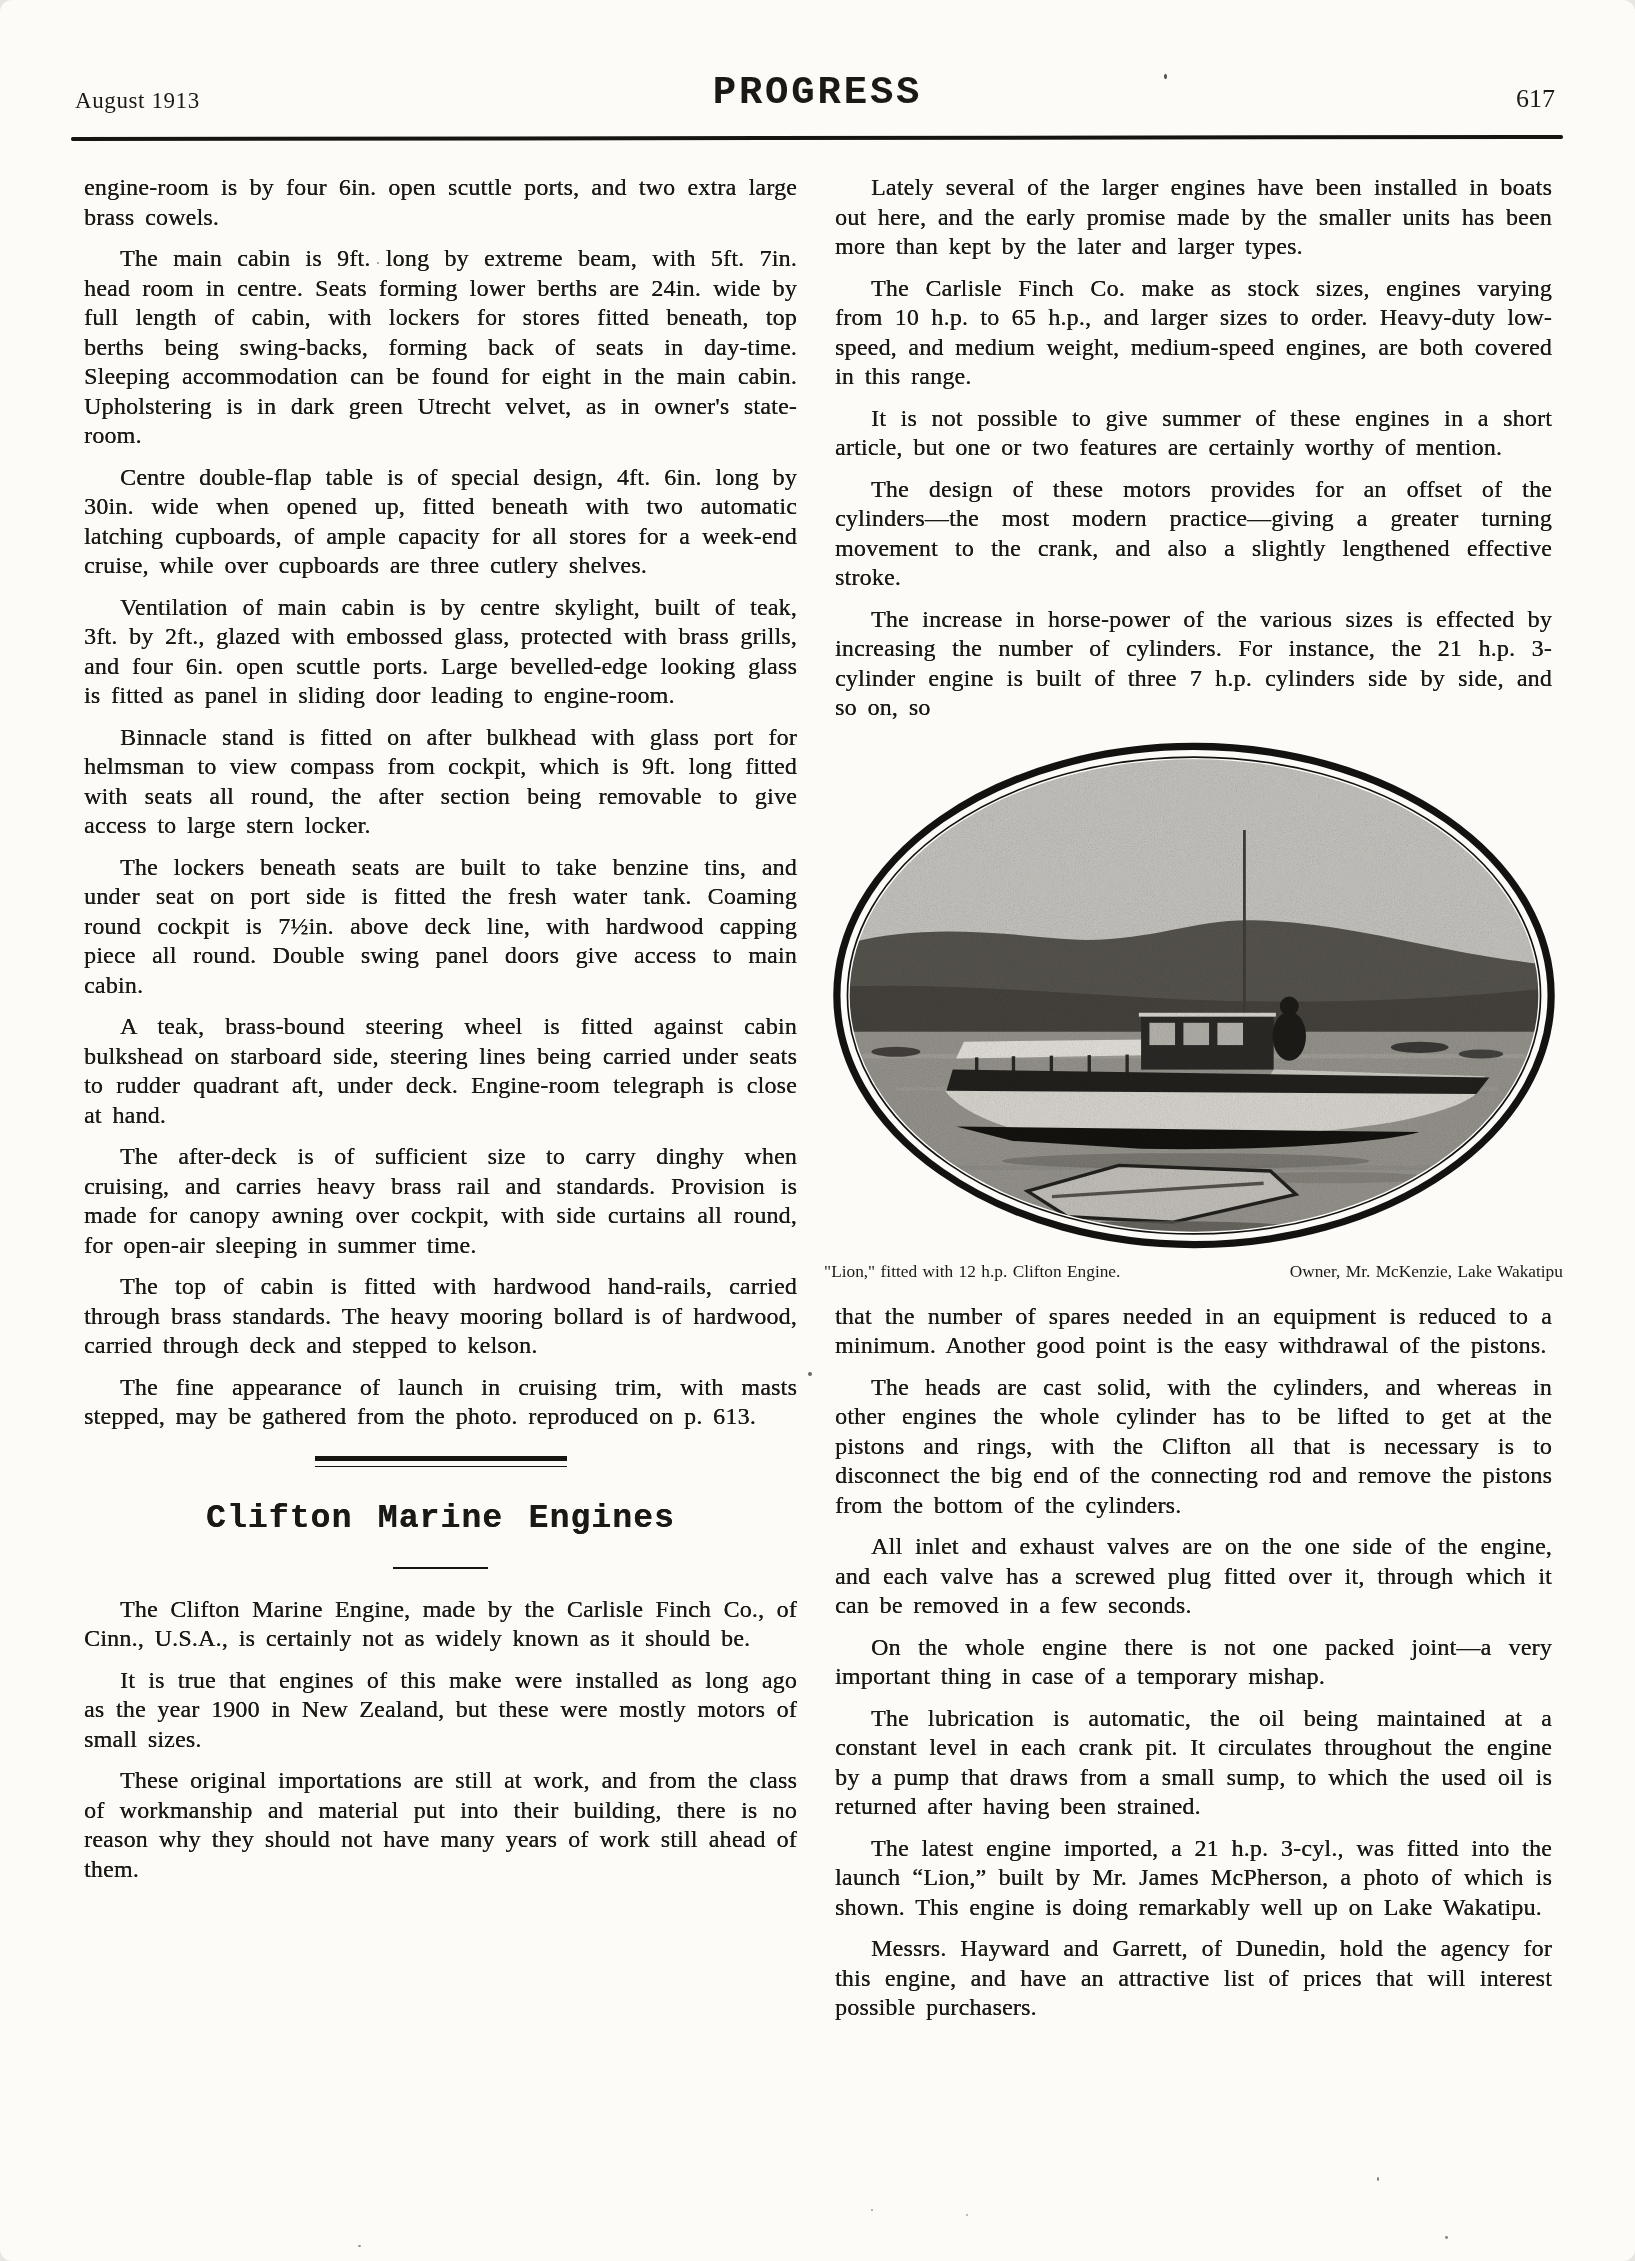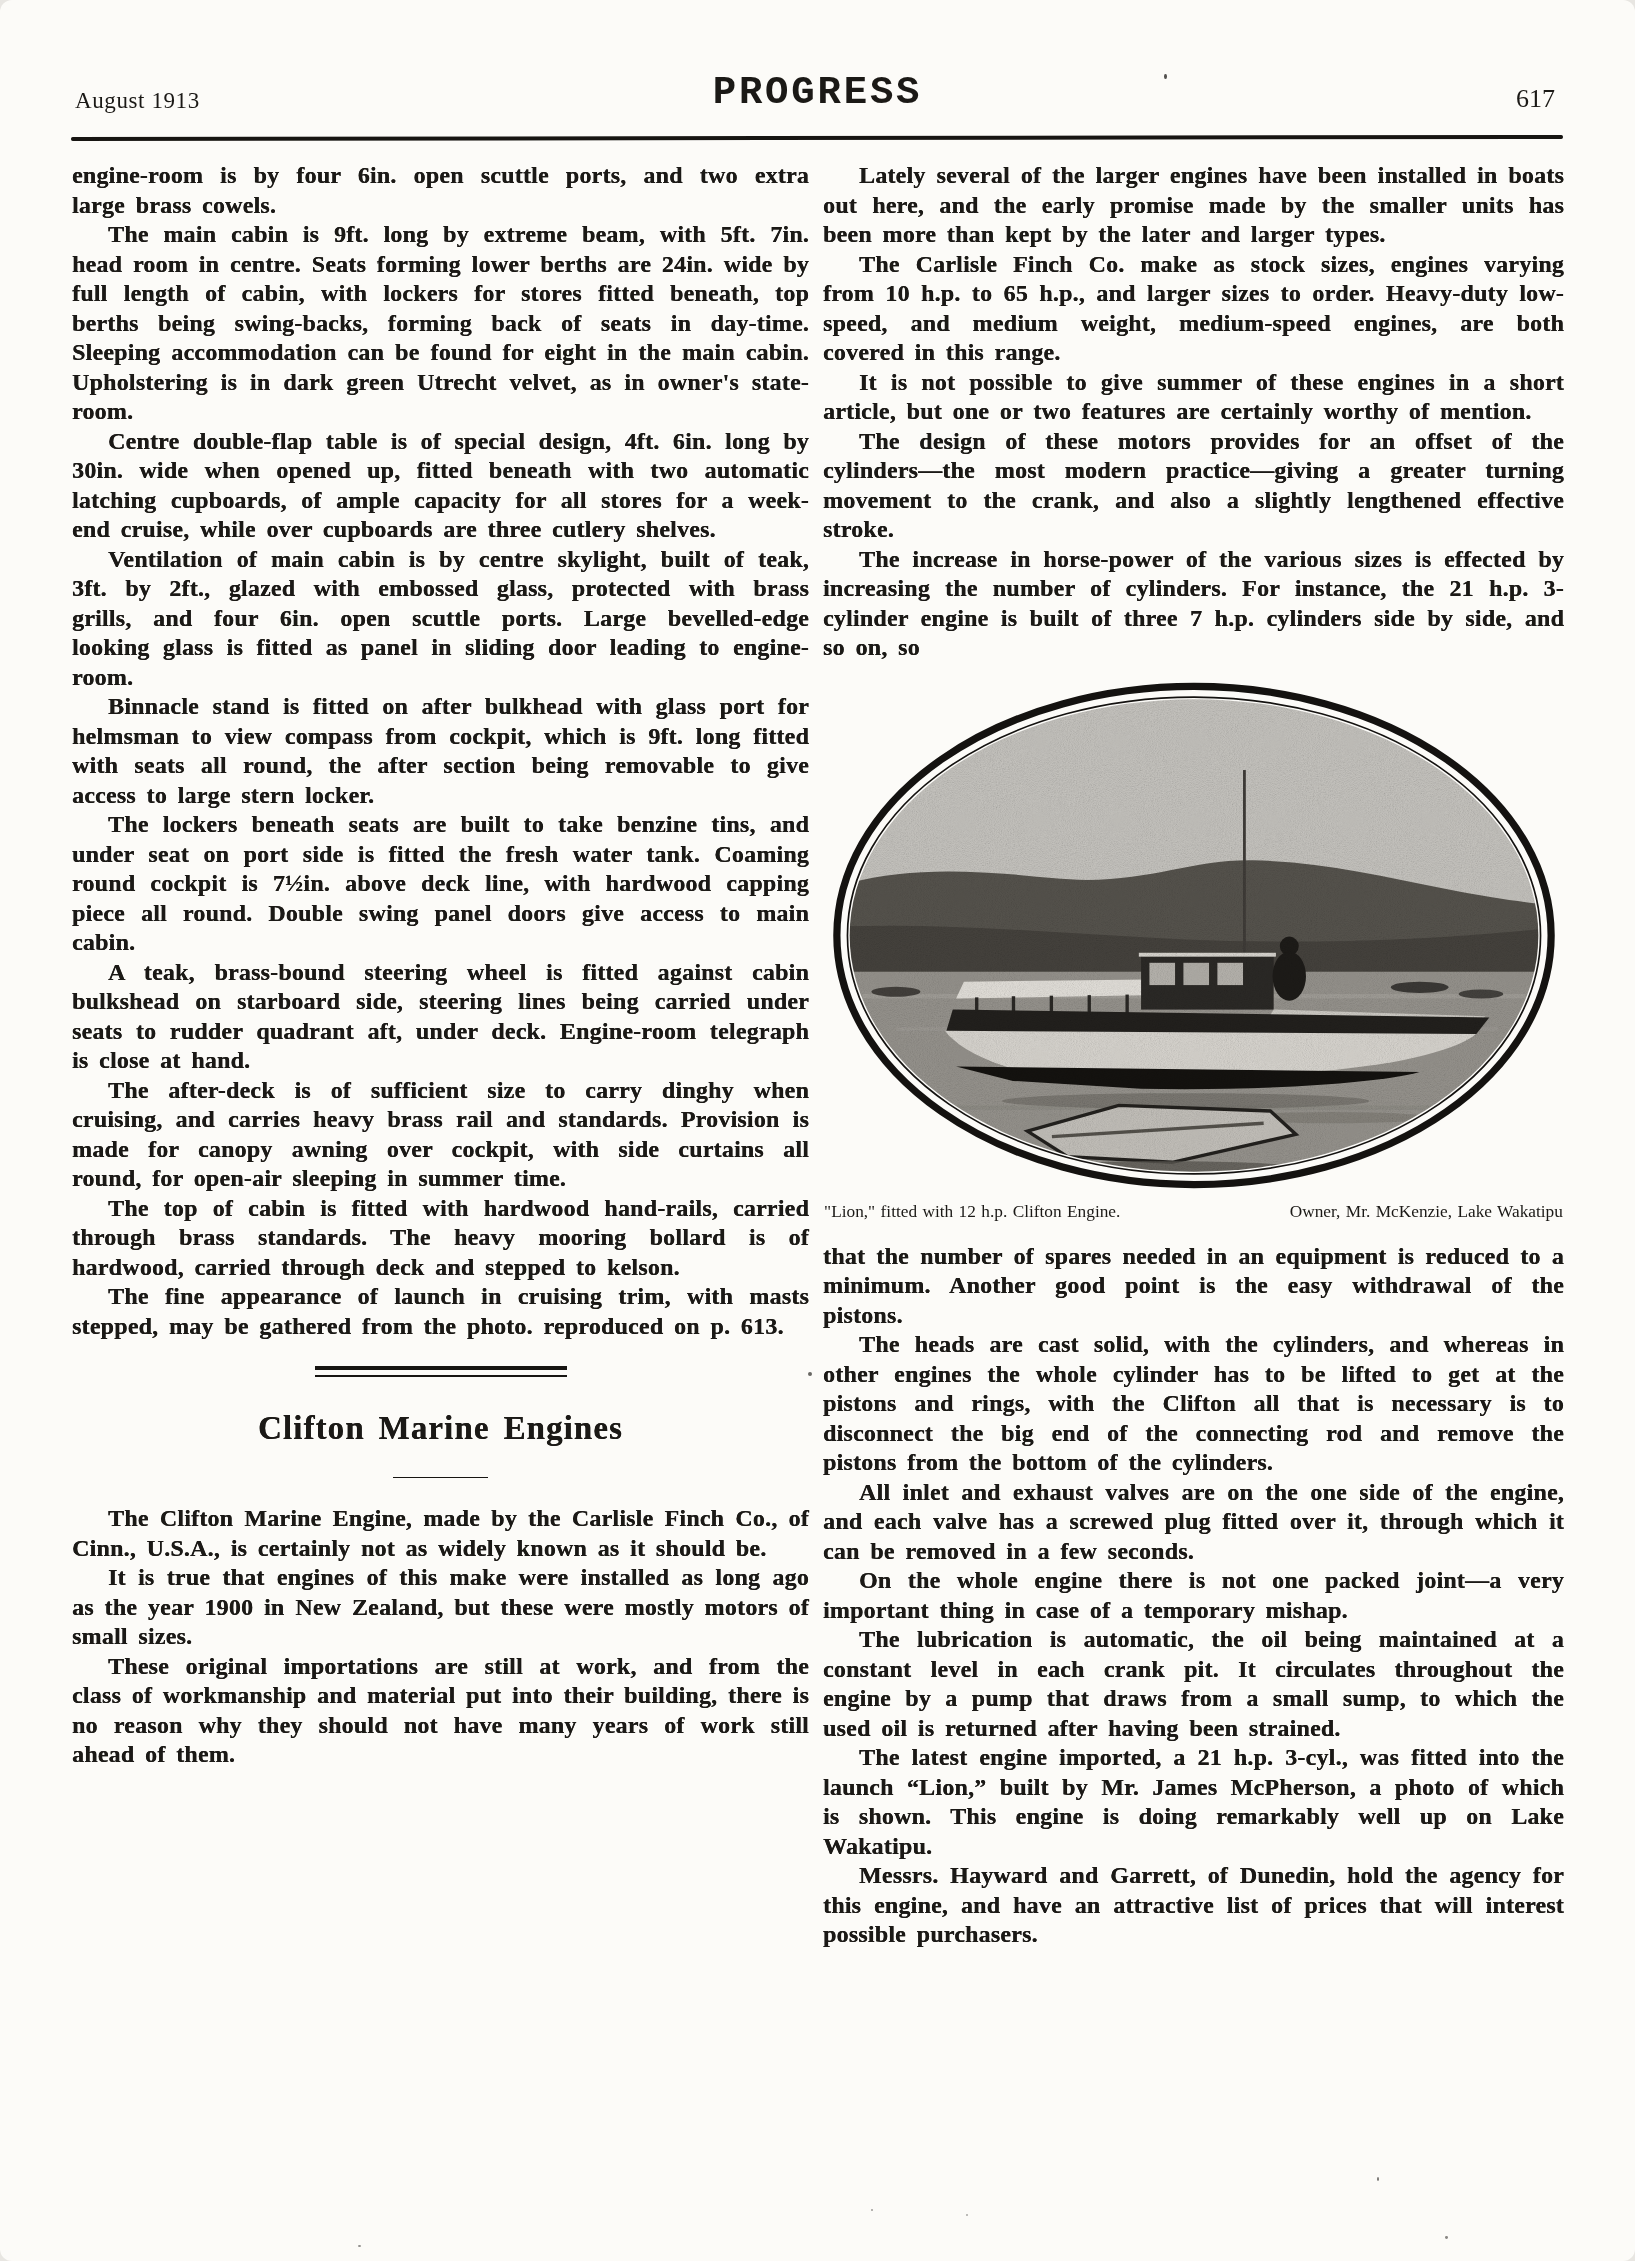--- a/index.html
+++ b/index.html
@@ -35,30 +35,30 @@
   
   .col{
     position:absolute;top:161px;
     font-size:24px;line-height:29.5px;
     text-align:justify;
     letter-spacing:0.2px;word-spacing:4.5px;
     text-shadow:0.2px 0 0 currentColor;
   }
   .col-left{left:72px;width:737px;}
   .col-right{left:823px;width:741px;}
-  .col p{margin:0;text-indent:36px;font-weight:bold;}
+  .col p{margin:12px;text-indent:36px;}
   .col p.noindent{text-indent:0;}
   
   .article-divider{margin:24.5px auto 0 auto;width:252px;}
   .article-divider .thick{height:4.5px;background:#171512;}
   .article-divider .thin{height:1.7px;background:#171512;margin-top:5px;}
   .section-heading{
     margin:32px 0 10px 0;
     text-align:center;text-indent:0;
-    font-family:Liberation Serif, serif;
+    font-family:Liberation Mono, monospace;
     font-weight:700;font-size:33px;letter-spacing:1.1px;
     line-height:39px;
   }
   .heading-rule{width:95px;height:1.7px;background:#171512;margin:29px auto 26px auto;}
   
   .photo-figure{margin:16.7px 0 0 0;}
   .photo-figure svg{display:block;margin:0 auto;}
   .photo-caption{
     display:flex;justify-content:space-between;
     margin:12.3px 1.1px 19px 1.1px;

